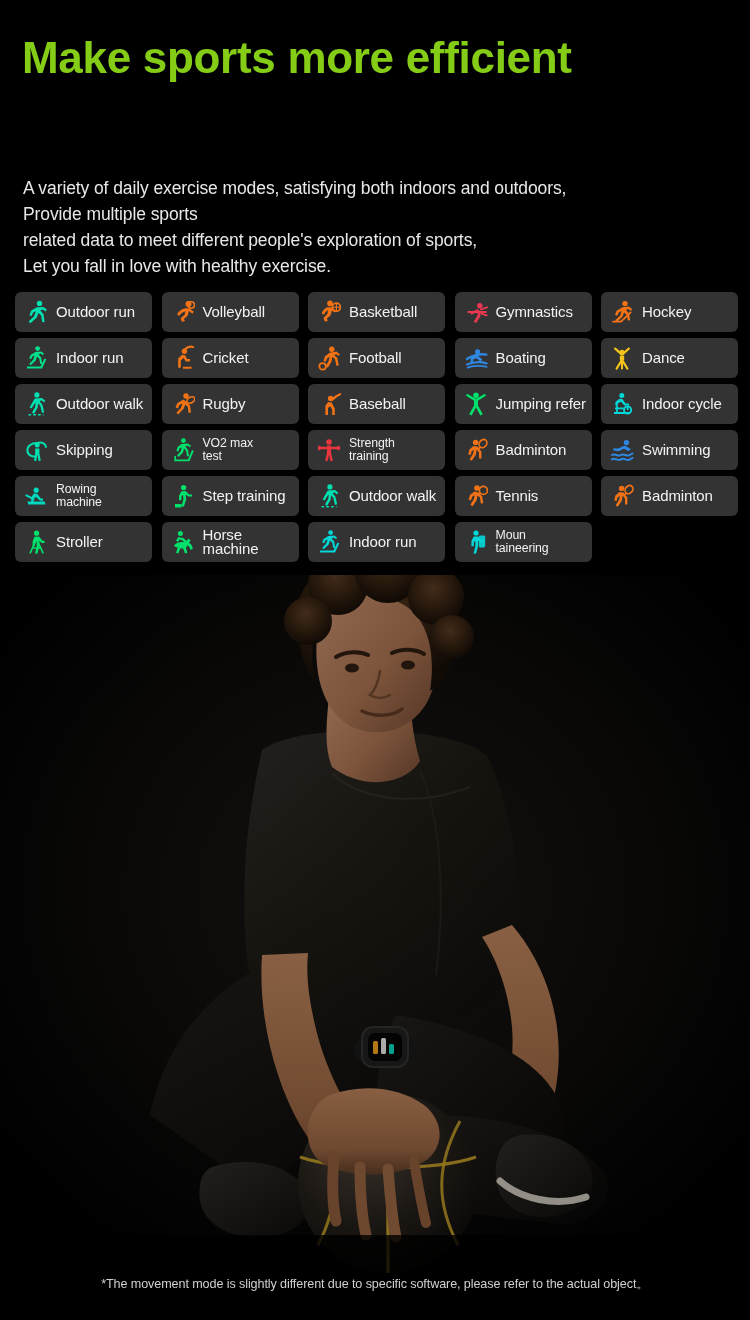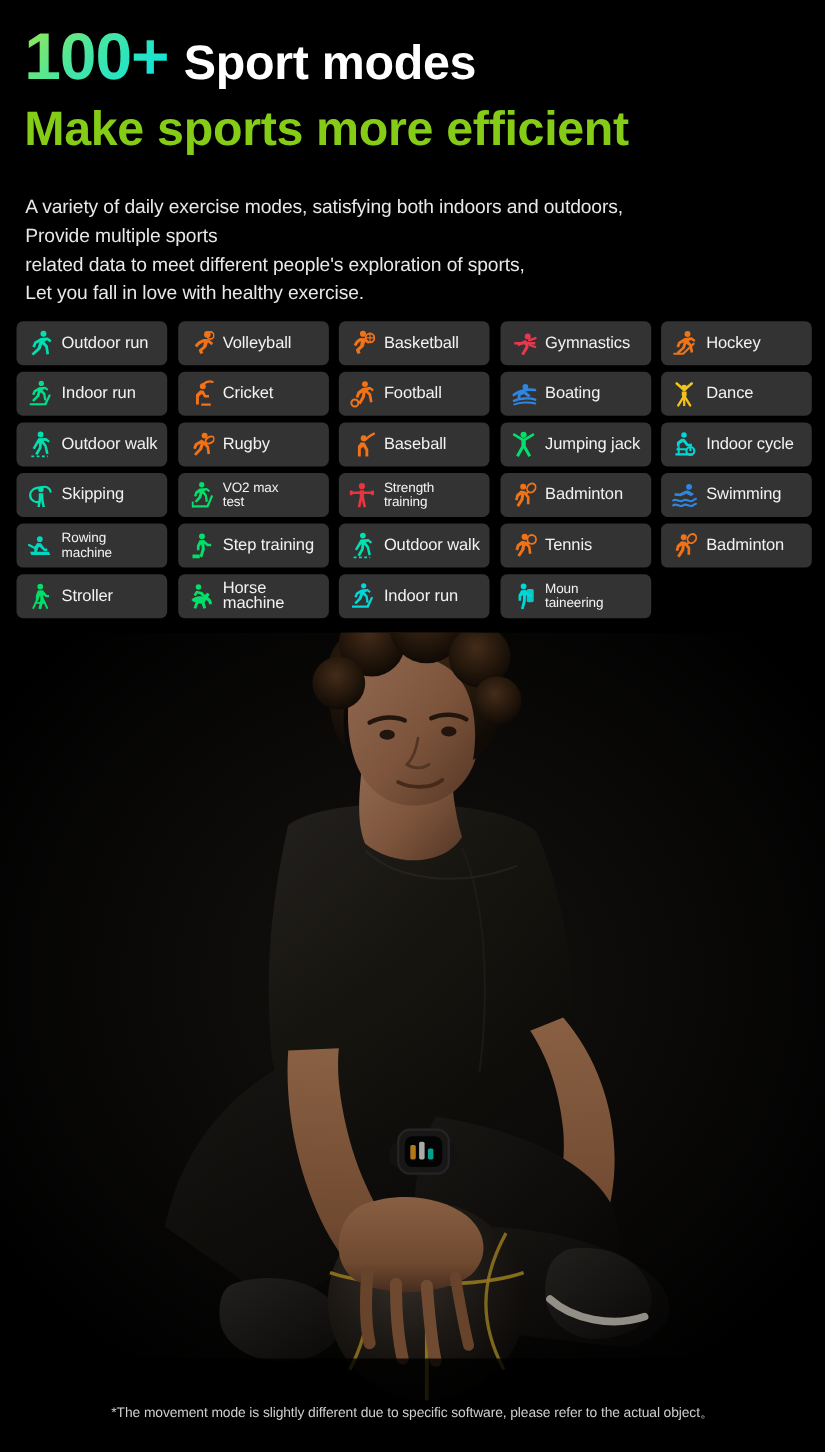--- a/index.html
+++ b/index.html
@@ -75,24 +75,20 @@
     text-align:center; color:#cfcfcf; font-size:12.6px;
     letter-spacing:-0.1px;
   }
 </style>
 </head>
 <body>
 
 <div class="page">
 
   <div class="headline-block">
-    <div class="headline-row1">
-      <span class="big-number">100+</span>
-      <span class="headline-main">Sport modes</span>
-    </div>
     <div class="headline-row2">Make sports more efficient</div>
   </div>
 
   <div class="subcopy">
     <p>A variety of daily exercise modes, satisfying both indoors and outdoors,</p>
     <p>Provide multiple sports</p>
     <p>related data to meet different people's exploration of sports,</p>
     <p>Let you fall in love with healthy exercise.</p>
   </div>
 
@@ -234,21 +230,21 @@
         <span class="sport-label">Baseball</span>
       </div>
       <div class="sport-card">
         <span class="sport-icon">
           <svg viewBox="0 0 24 26" fill="#00e06a" stroke="#00e06a" stroke-width="0" stroke-linejoin="round">
             <circle cx="12" cy="4.2" r="2.8"></circle>
             <path d="M10 7.8 L10 14.4 L5.2 23.2 L7.6 24.4 L12 16.6 L16.4 24.4 L18.8 23.2 L14 14.4 L14 7.8 Z"></path>
             <path d="M12 9.4 L3.4 4.2 M12 9.4 L20.6 4.2" stroke-width="2.4" fill="none" stroke-linecap="round"></path>
           </svg>
         </span>
-        <span class="sport-label">Jumping jack</span>
+        <span class="sport-label">Jumping refer</span>
       </div>
       <div class="sport-card">
         <span class="sport-icon">
           <svg viewBox="0 0 24 26" fill="#00d8d8" stroke="#00d8d8" stroke-width="0" stroke-linejoin="round">
             <circle cx="11.8" cy="4.4" r="2.5"></circle>
             <path d="M9.4 7.8 L5.4 11 L5.4 14.8 L7.8 14.8 L7.8 12.4 L11 10.8 L14.4 14.6 L19 14.6 L19 12.4 L15.6 12.4 L12.4 8 Z"></path>
             <path d="M4 22 L20 22" stroke-width="2" fill="none"></path>
             <circle cx="17.6" cy="19" r="3.6" fill="none" stroke-width="1.9"></circle>
             <path d="M7 14.8 L7 22 M17.6 14.8 L17.6 19" stroke-width="1.8" fill="none"></path>
             <path d="M5 17.4 L13.6 17.4" stroke-width="1.7" fill="none"></path>

